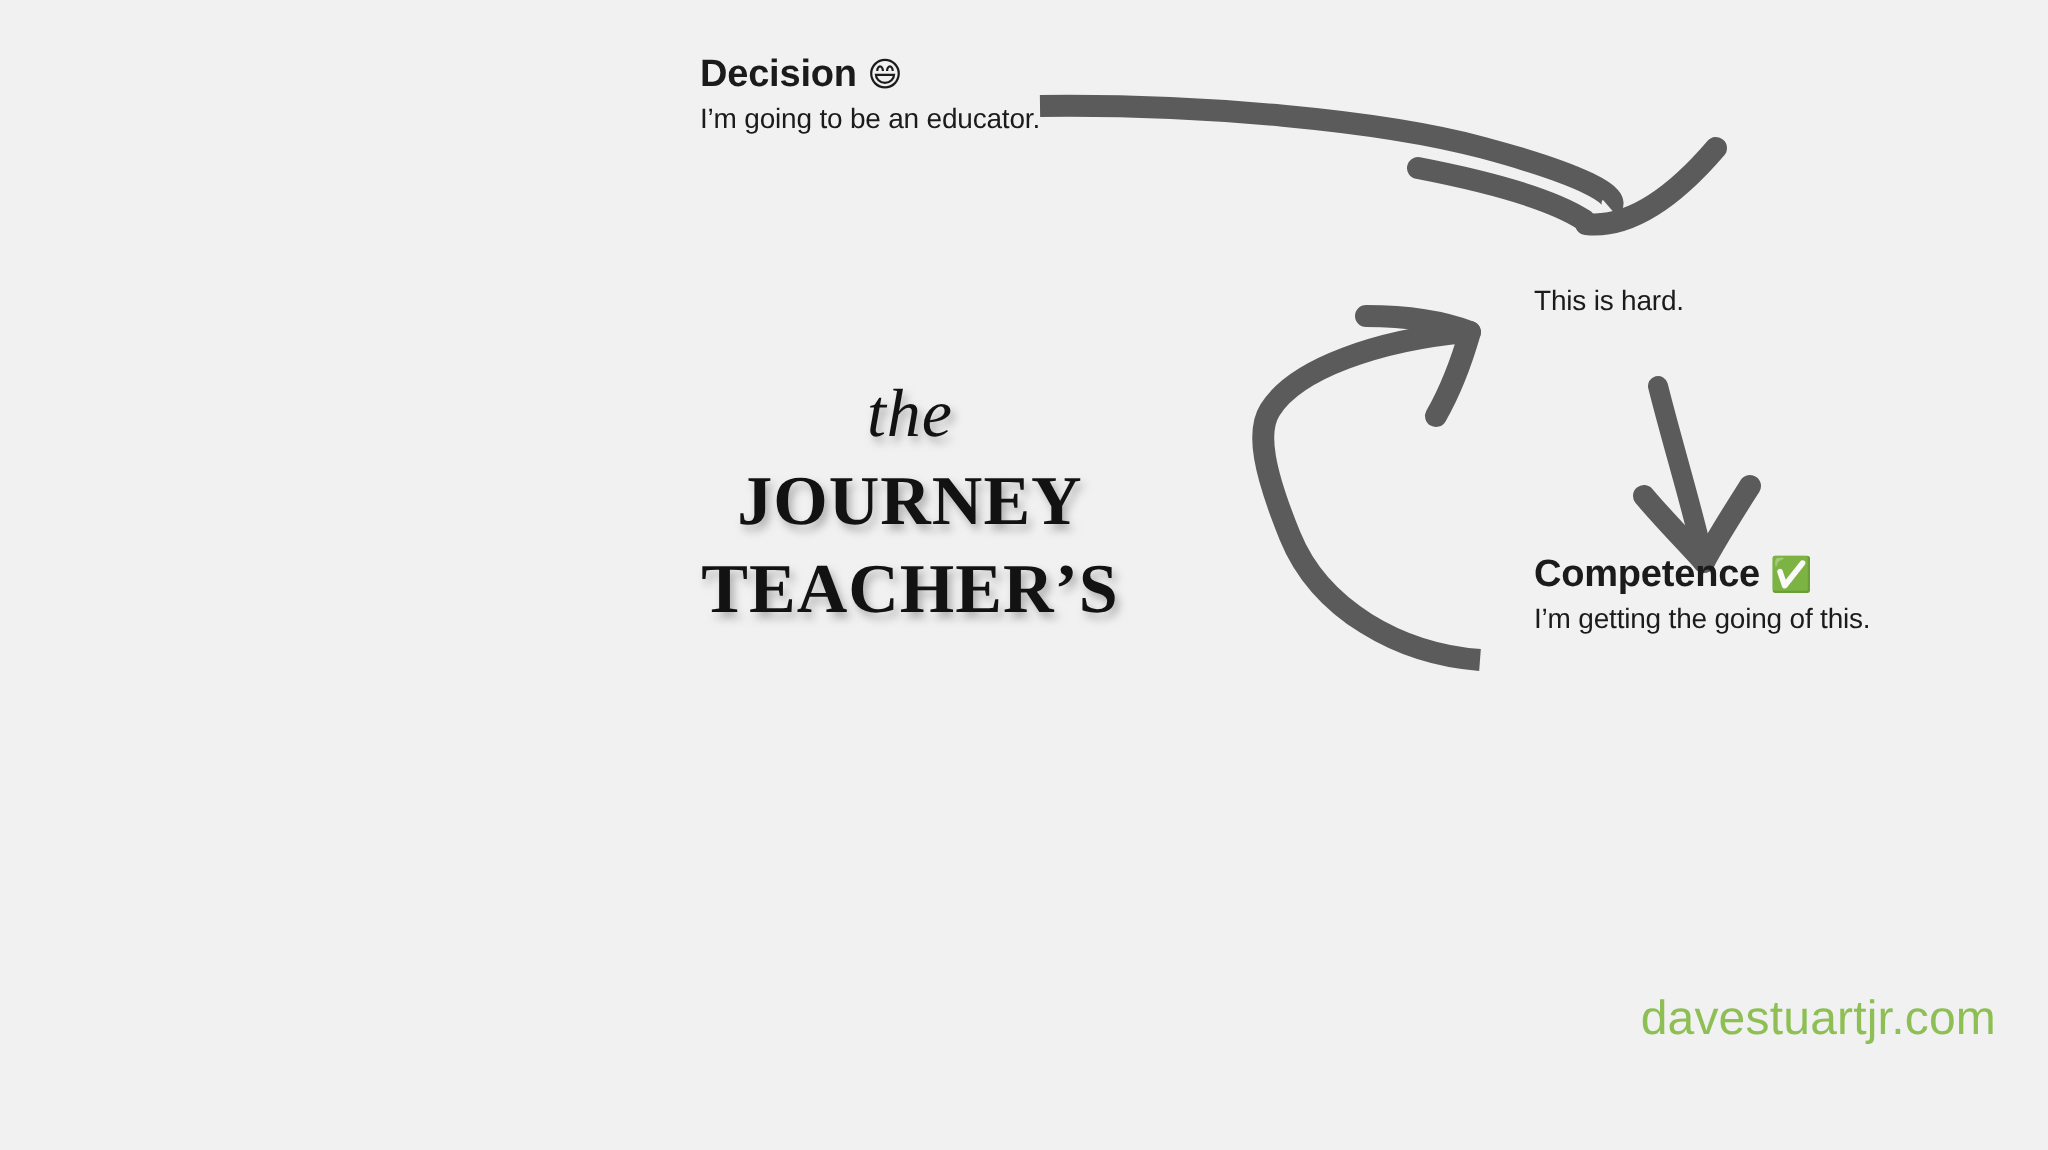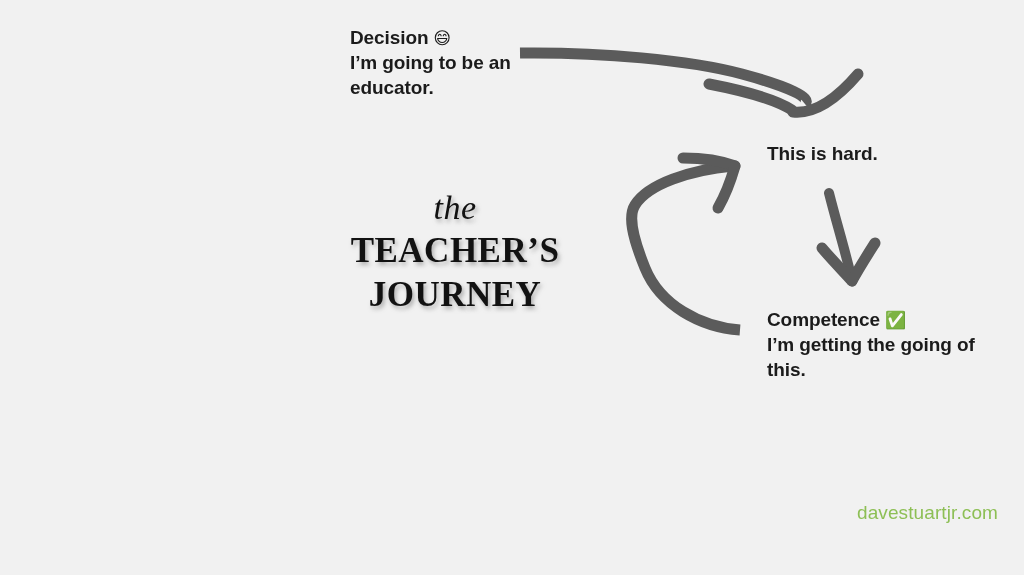--- a/index.html
+++ b/index.html
@@ -34,22 +34,22 @@
     color: #1b1b1b;
   }
   .note-title {
     font-size: 19px;
     font-weight: bold;
     line-height: 1.25;
     letter-spacing: -0.1px;
     white-space: nowrap;
   }
   .note-body {
-    font-size: 19px;
-    font-weight: bold;
+    font-size: 14px;
+    font-weight: normal;
     line-height: 1.32;
     letter-spacing: -0.1px;
   }
   .emoji {
     font-size: 17px;
     font-family: "DejaVu Sans", sans-serif;
   }
   
   #note-decision {
     left: 350px;
@@ -58,21 +58,20 @@
   }
   #note-challenge {
     left: 767px;
     top: 141px;
     width: 220px;
   }
   #note-competence {
     left: 767px;
     top: 276px;
     width: 225px;
-    margin-top: 32px;
   }
   
   #title-block {
     position: absolute;
     left: 330px;
     top: 190px;
     width: 250px;
     text-align: center;
     font-family: "Liberation Serif", serif;
     color: #121212;
@@ -89,21 +88,21 @@
     font-size: 35px;
     line-height: 1.26;
     letter-spacing: 0.5px;
     margin-top: 2px;
   }
   
   #watermark {
     position: absolute;
     right: 26px;
     bottom: 12px;
-    font-size: 19px;
+    font-size: 24px;
     color: #8dbf55;
     letter-spacing: 0.1px;
     font-family: "Liberation Sans", sans-serif;
   }
 </style>
 </head>
 <body>
 
 <div id="canvas">
 
@@ -159,20 +158,20 @@
     <div class="note-title">
       <span>Competence</span>
       <span class="emoji">✅</span>
     </div>
     <div class="note-body">I’m getting the going of this.</div>
   </div>
 
   <div id="title-block">
     <div id="title-the">the</div>
     <div id="title-main">
+      <div>JOURNEY</div>
       <div>TEACHER’S</div>
-      <div>JOURNEY</div>
     </div>
   </div>
 
   <div id="watermark">davestuartjr.com</div>
 
 </div>
 
 </body></html>

